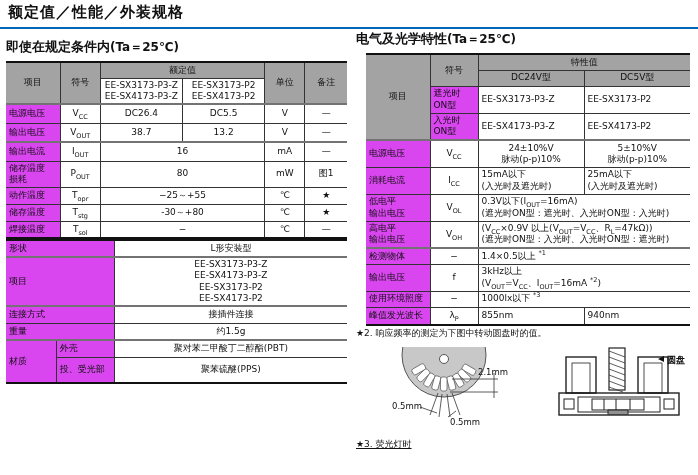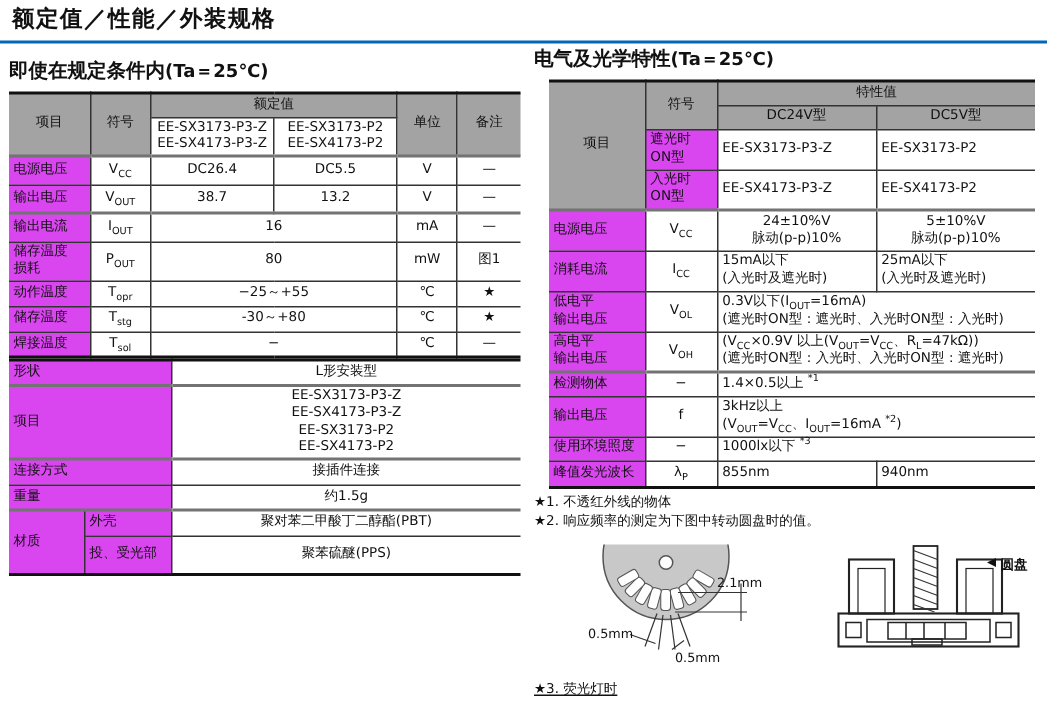--- a/index.html
+++ b/index.html
@@ -278,21 +278,20 @@
       </tr>
       <tr style="height:18px">
         <td class="lab el">峰值发光波长</td>
         <td class="c"><span>λ</span><sub>P</sub></td>
         <td class="l">855nm</td>
         <td class="l er">940nm</td>
       </tr>
     </tbody>
       </table>
 
-    <div class="fnline mt4">★1. 不透红外线的物体</div>
     <div class="fnline">★2. 响应频率的测定为下图中转动圆盘时的值。</div>
 
     <div class="diagrams">
 
       <svg width="150" height="86" viewBox="0 0 150 86">
         <circle cx="54" cy="8" r="42" fill="#c8c8c8" stroke="#555" stroke-width="1"></circle>
         <circle cx="54" cy="12" r="4.5" fill="#ffffff" stroke="#555" stroke-width="1"></circle>
         <g fill="#ffffff" stroke="#555" stroke-width="0.7">
           <rect x="50.5" y="30" width="6.5" height="14" rx="2" transform="rotate(-60 54 8)"></rect>
           <rect x="50.5" y="30" width="6.5" height="14" rx="2" transform="rotate(-45 54 8)"></rect>

